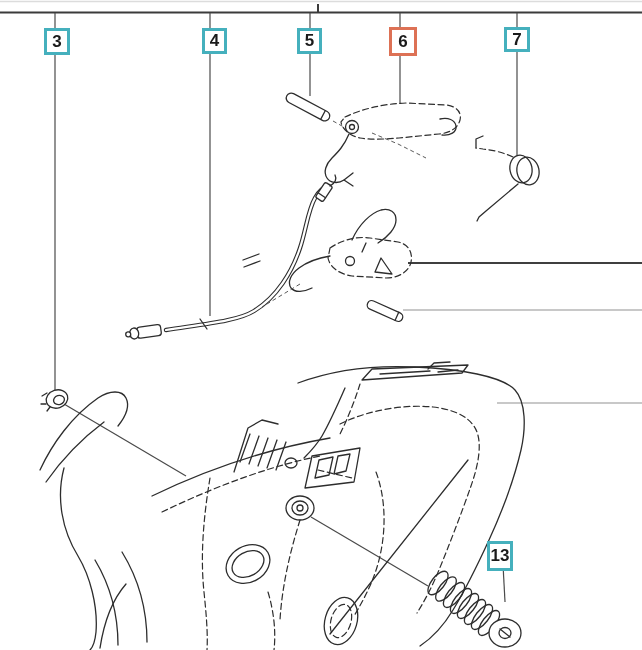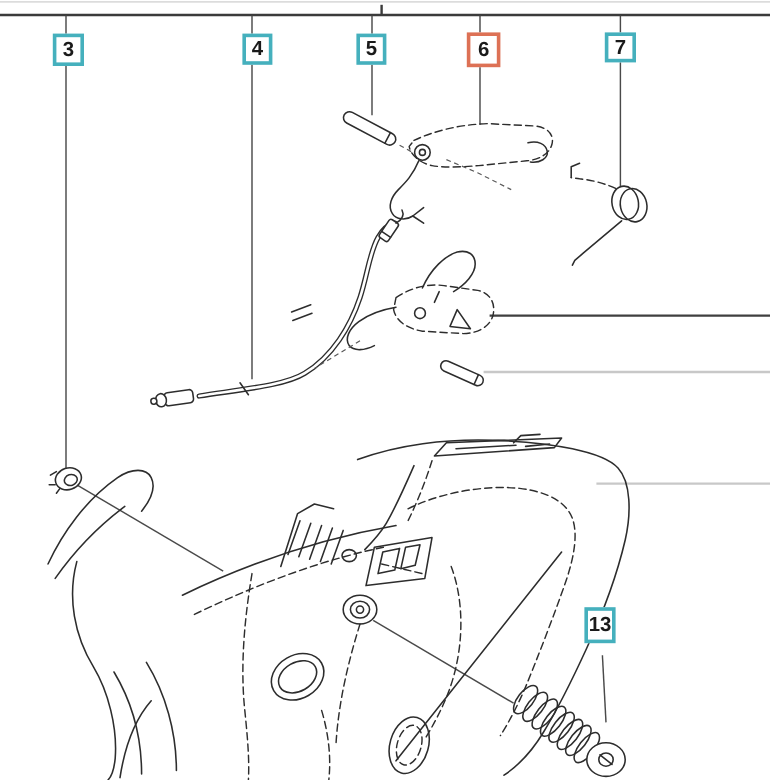--- a/index.html
+++ b/index.html
@@ -183,17 +183,17 @@
     </div>
   <div class="callout teal" style="left:297px;top:28px;width:25px;height:26px;">
       <span>5</span>
     </div>
   <div class="callout orange" style="left:389px;top:27px;width:28px;height:29px;">
       <span>6</span>
     </div>
   <div class="callout teal" style="left:504px;top:27px;width:26px;height:25px;">
       <span>7</span>
     </div>
-  <div class="callout teal" style="left:487px;top:506px;width:26px;height:30px;">
+  <div class="callout teal" style="left:487px;top:541px;width:26px;height:30px;">
       <span>13</span>
     </div>
 
 </div>
 
 </body></html>

